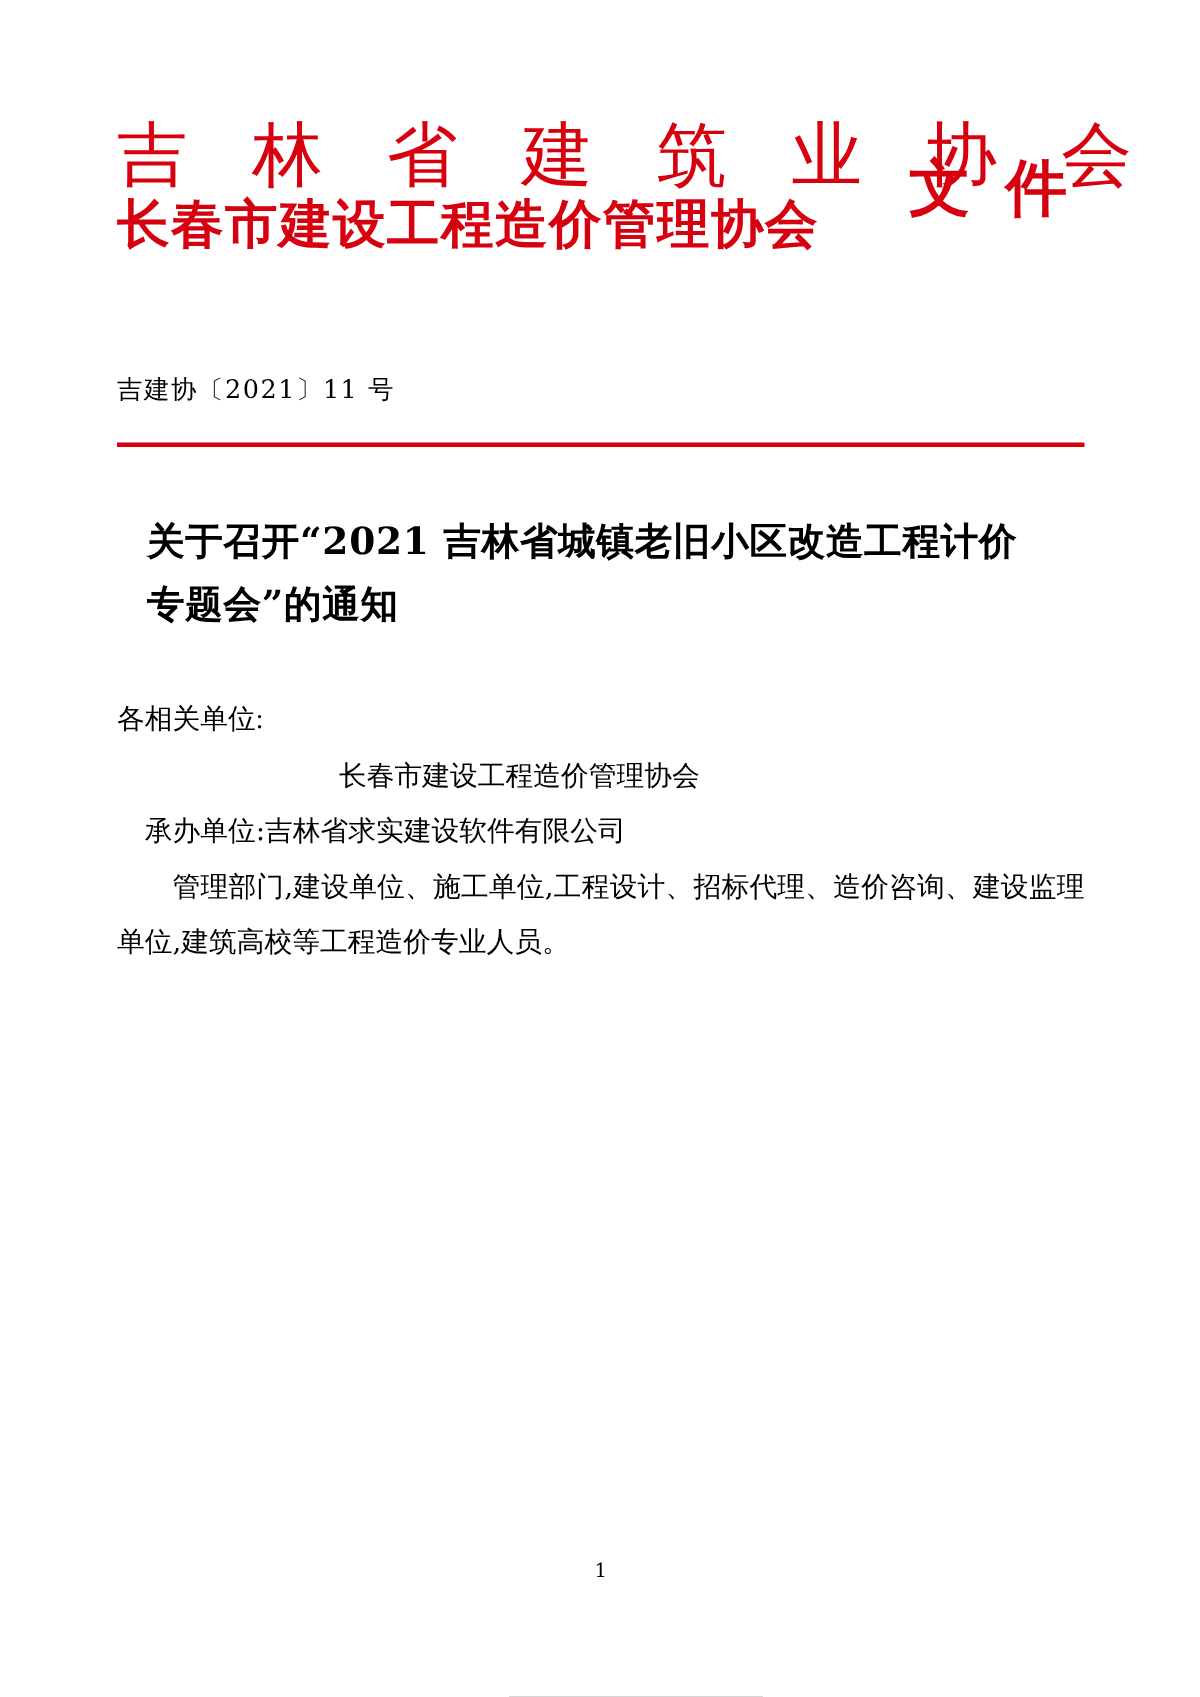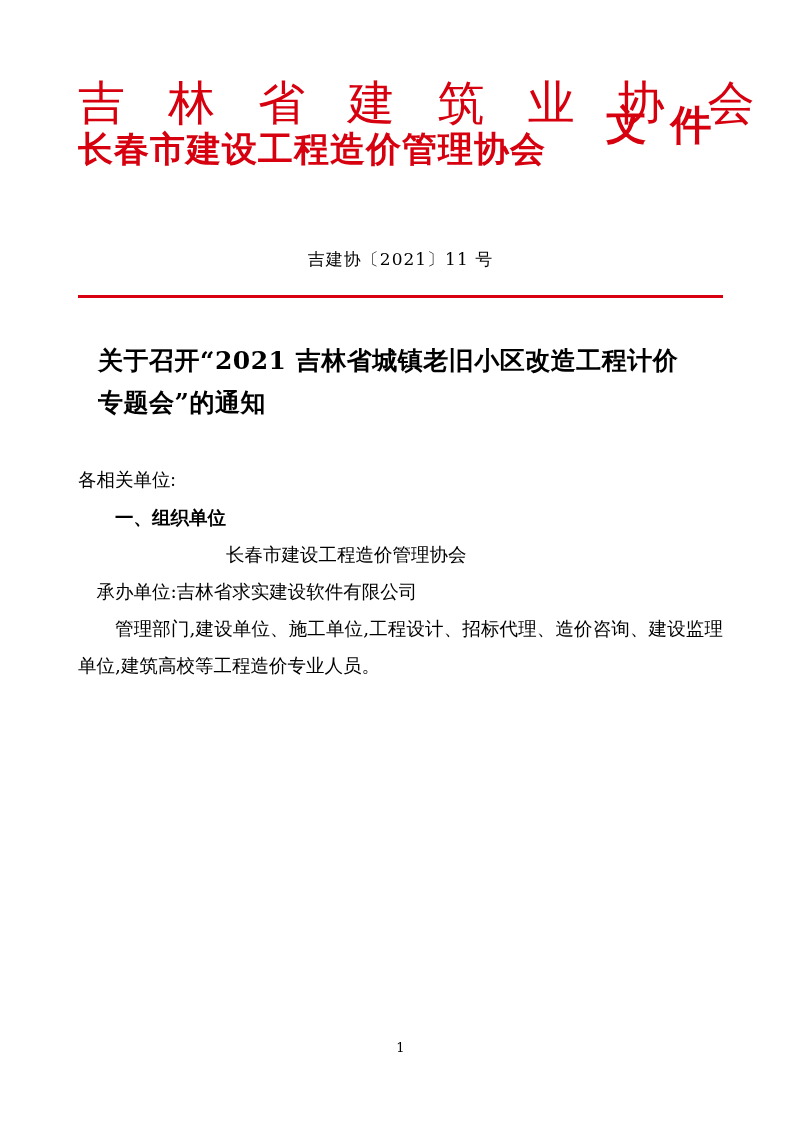--- a/index.html
+++ b/index.html
@@ -70,21 +70,20 @@
     letter-spacing: 6px;
     white-space: nowrap;
   }
 
   
   .doc-number {
     position: absolute;
     left: 0;
     top: 248px;
     width: 645px;
-    text-align: center;
     font-family: "DejaVu Serif", serif;
     font-size: 17px;
     color: #000;
     letter-spacing: 1px;
   }
 
   
   .red-rule {
     position: absolute;
     left: 0;
@@ -168,21 +167,20 @@
     </div>
 
     <div class="doc-number">吉建协〔2021〕11 号</div>
 
     <div class="red-rule"></div>
 
     <div class="doc-title">关于召开“2021 吉林省城镇老旧小区改造工程计价专题会”的通知</div>
 
     <div class="body-wrap">
       <p class="p-salutation">各相关单位:</p>
-      <p class="p-heading">一、组织单位</p>
       <p class="p-sub">长春市建设工程造价管理协会</p>
       <p class="p-plain">承办单位:吉林省求实建设软件有限公司</p>
       <p class="p-indent">管理部门,建设单位、施工单位,工程设计、招标代理、造价咨询、建设监理单位,建筑高校等工程造价专业人员。</p>
     </div>
 
     <div class="page-number">1</div>
 
   </div>
 </div>
 

